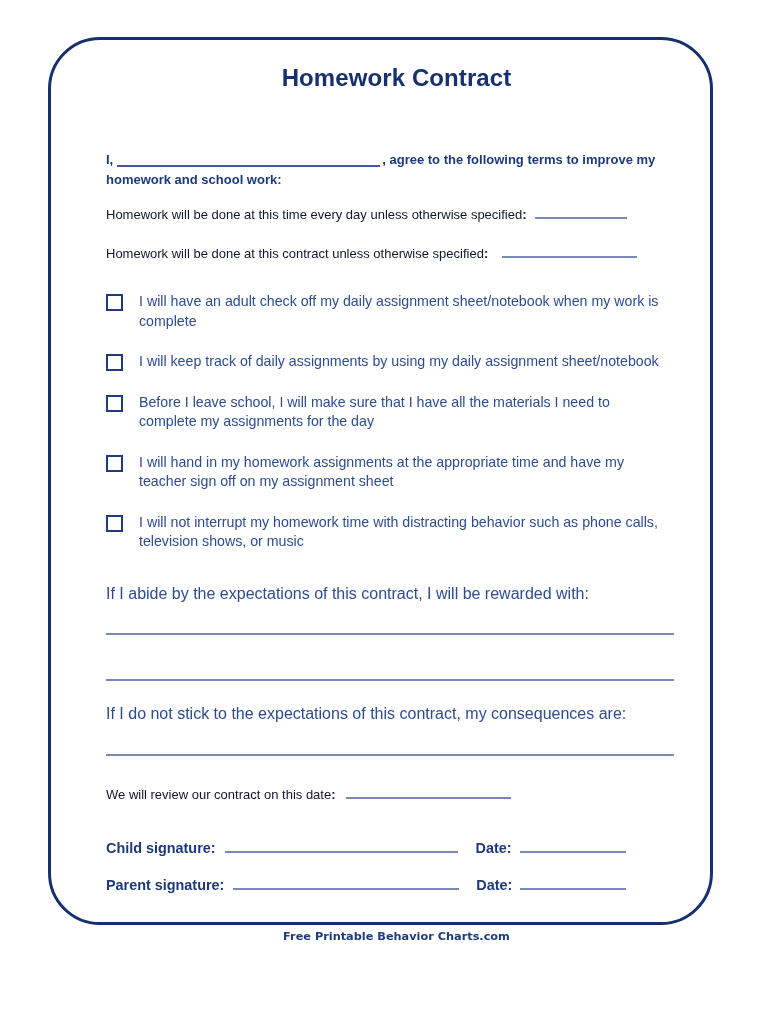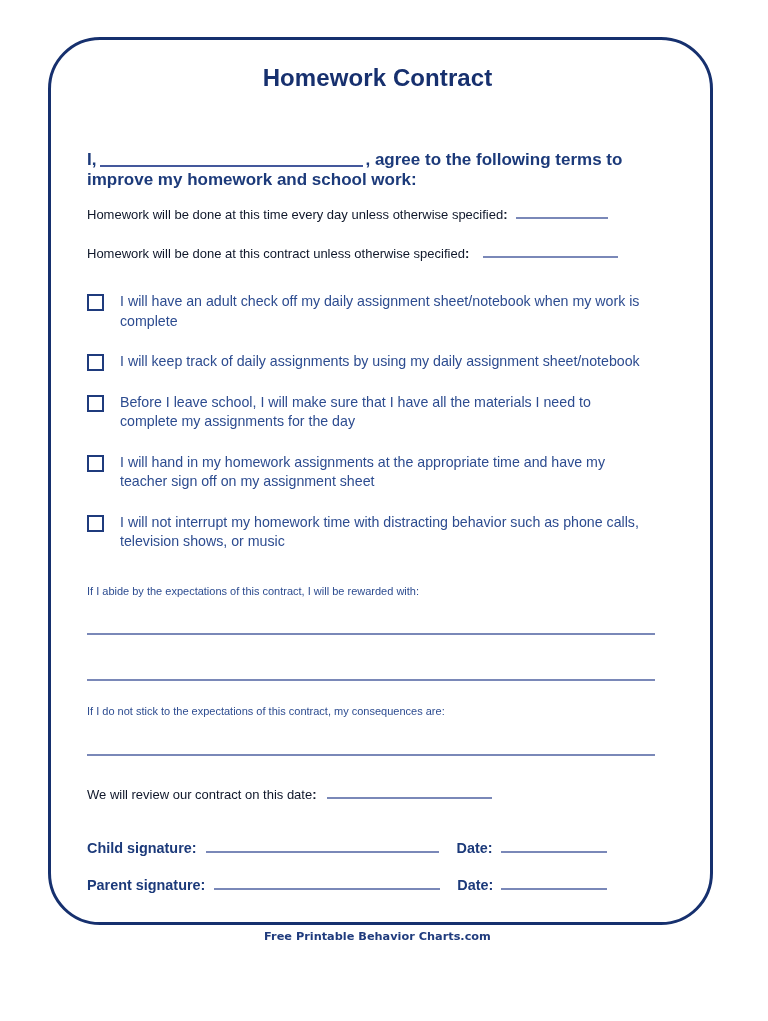--- a/index.html
+++ b/index.html
@@ -30,21 +30,21 @@
     width: 665px;
     height: 888px;
     border: 3px solid #16306e;
     border-radius: 52px;
     box-sizing: border-box;
     background: transparent;
   }
 
   .content {
     position: absolute;
-    left: 45px;
+    left: 64px;
     top: 37px;
     width: 665px;
     height: 888px;
     box-sizing: border-box;
   }
 
   .doc-title {
     position: absolute;
     left: 0;
     top: 27px;
@@ -74,21 +74,21 @@
   }
 
   
   .intro {
     position: absolute;
     left: 42px;
     top: 113px;
     width: 580px;
     font-weight: bold;
     color: #1c3a7a;
-    font-size: 17px;
+    font-size: 13px;
     line-height: 20px;
   }
 
   .line-row {
     position: absolute;
     left: 42px;
     width: 600px;
     font-size: 13px;
     color: #0f172a;
     white-space: nowrap;
@@ -124,21 +124,21 @@
     color: #2d4c90;
     font-size: 14.2px;
     line-height: 19.5px;
     max-width: 560px;
   }
 
   .prompt {
     position: absolute;
     left: 42px;
     color: #2d4c90;
-    font-size: 11px;
+    font-size: 16px;
   }
 
   .sig-row {
     position: absolute;
     left: 42px;
     width: 600px;
     font-size: 14.4px;
     font-weight: bold;
     color: #1c3a7a;
     white-space: nowrap;

